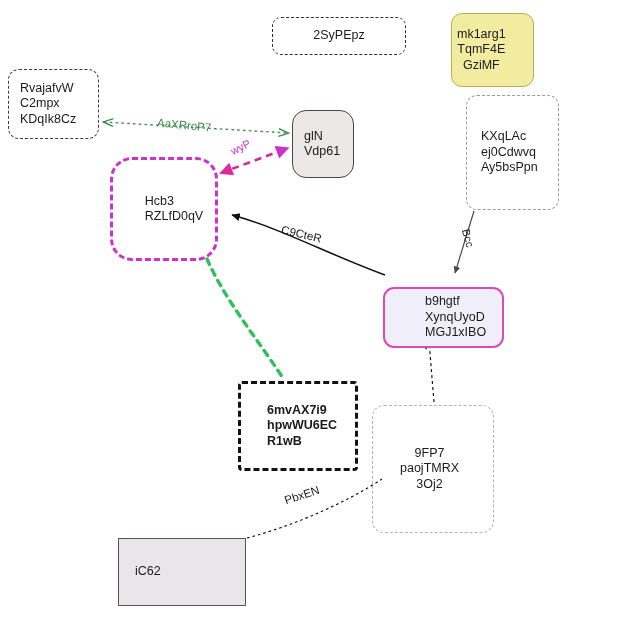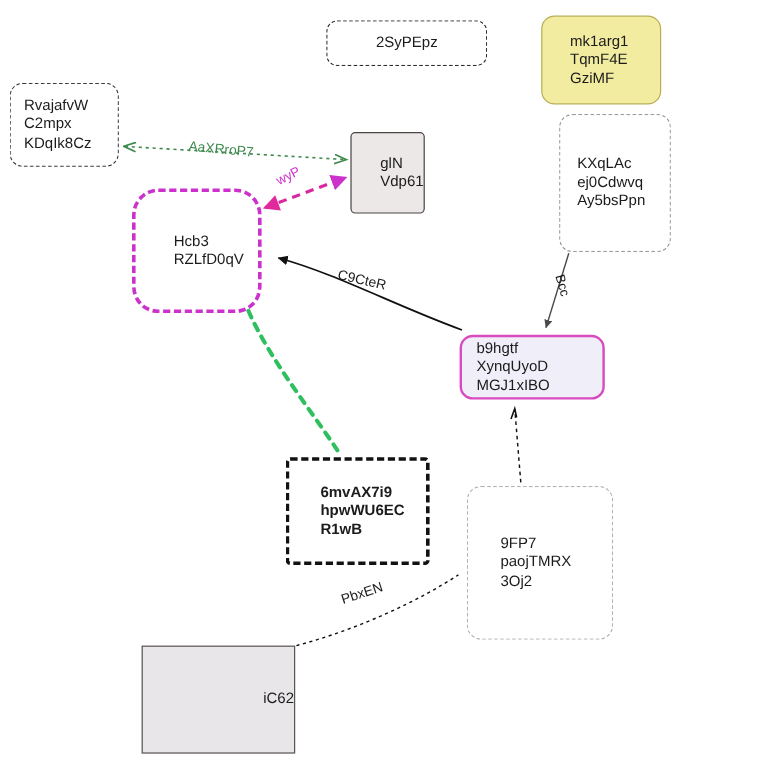--- a/index.html
+++ b/index.html
@@ -54,82 +54,85 @@
     padding-left: 11px;
   }
   .n-2sypepz {
     left: 272px; top: 17px; width: 134px; height: 38px;
     border: 1.7px dashed #2e2e2e;
     border-radius: 9px;
     background: transparent;
     justify-content: center;
   }
   .n-mk1arg1 {
-    left: 451px; top: 13px; width: 100px; height: 74px;
+    left: 451px; top: 13px; width: 83px; height: 74px;
     border: 1.6px solid #b8ad55;
     border-radius: 11px;
     background: #f2eca1;
     justify-content: flex-start;
-    padding-left: 23px;
+    padding-left: 5px;
+    text-align: center;
   }
   .n-kxqlac {
     left: 466px; top: 95px; width: 93px; height: 115px;
     border: 1.4px dashed #9b9b9b;
     border-radius: 11px;
     background: transparent;
     justify-content: flex-start;
     padding-left: 14px;
   }
   .n-gln {
     left: 292px; top: 110px; width: 62px; height: 68px;
     border: 1.7px solid #4a4444;
-    border-radius: 4px;
+    border-radius: 14px;
     background: #ece8e7;
-    justify-content: flex-end;
-    padding-left: 21px;
+    justify-content: flex-start;
+    padding-left: 11px;
   }
   .n-hcb3 {
     left: 110px; top: 157px; width: 108px; height: 104px;
     border: 3.2px dashed #cc31cc;
     border-radius: 22px;
     background: transparent;
     justify-content: center;
     padding-left: 20px;
   }
   .n-b9hgtf {
-    left: 383px; top: 279px; width: 121px; height: 54px;
+    left: 383px; top: 287px; width: 121px; height: 61px;
     border: 2.2px solid #d84bbf;
     border-radius: 11px;
     background: #f0eef8;
     justify-content: flex-start;
-    padding-left: 12px;
+    padding-left: 40px;
   }
   .n-6mvax7i9 {
     left: 238px; top: 381px; width: 120px; height: 90px;
     border: 3.4px dashed #121212;
     border-radius: 4px;
     background: transparent;
     justify-content: flex-start;
     padding-left: 26px;
     font-weight: bold;
   }
   .n-9fp7 {
-    left: 389px; top: 405px; width: 122px; height: 128px;
+    left: 372px; top: 405px; width: 122px; height: 128px;
     border: 1.3px dashed #b2b2b2;
     border-radius: 12px;
     background: transparent;
     justify-content: flex-start;
     padding-left: 27px;
+    text-align: center;
   }
   .n-ic62 {
-    left: 118px; top: 538px; width: 128px; height: 90px;
+    left: 118px; top: 538px; width: 128px; height: 68px;
     border: 1.9px solid #595454;
     border-radius: 0px;
     background: #e9e6e9;
-    justify-content: flex-end;
+    justify-content: flex-start;
+    padding-left: 16px;
   }
 
   
   .edge-label {
     position: absolute;
     font-size: 11.5px;
     white-space: nowrap;
     z-index: 4;
     color: #1b1b1b;
   }

